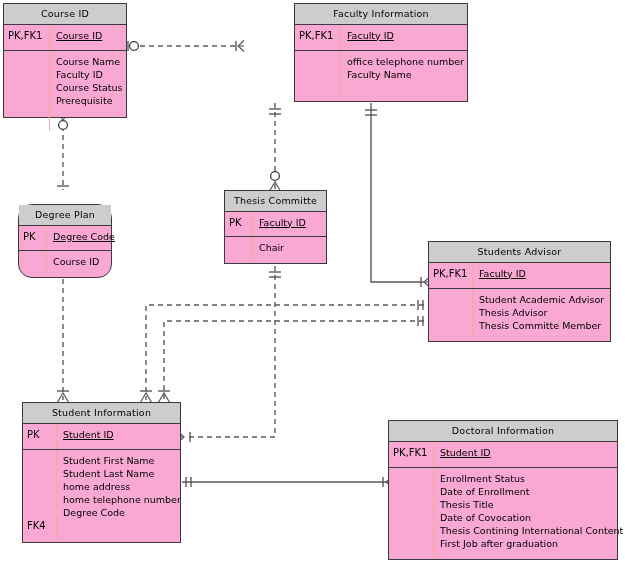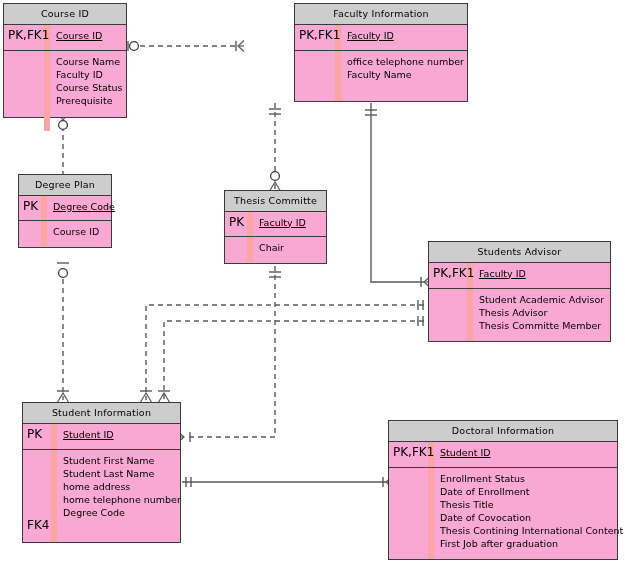--- a/index.html
+++ b/index.html
@@ -33,22 +33,22 @@
     padding:5px 2px 5px 2px;
     letter-spacing:.2px;
   }
   .ent-sec{
     display:flex;
     box-sizing:border-box;
   }
   .ent-sec.keysec{border-bottom:1px solid #3a3a3a;}
   .keycol{
     box-sizing:border-box;
-    border-right:6px solid #fca5a5;
-    font-size:12px;
+    border-right:1px solid #fca5a5;
+    font-size:10px;
     color:#000;
     padding:4px 3px 4px 4px;
     flex:0 0 auto;
     line-height:1.25;
   }
   .attrcol{
     box-sizing:border-box;
     font-size:9.5px;
     color:#000;
     padding:4px 3px 4px 6px;
@@ -182,21 +182,21 @@
         <div class="row"></div>
         <div class="row"></div>
       </div>
       <div class="attrcol">
         <div class="row">office telephone number</div>
         <div class="row">Faculty Name</div>
       </div>
     </div>
   </div>
 
-  <div class="entity" style="left:18px;top:174px;width:94px;height:74px;">
+  <div class="entity" style="left:18px;top:204px;width:94px;height:74px;border-radius:14px;">
     <div class="ent-title">Degree Plan</div>
     <div class="ent-sec keysec" style="height:25px;">
       <div class="keycol" style="width:28px;">
         <div class="row">PK</div>
       </div>
       <div class="attrcol">
         <div class="row pkline">Degree Code</div>
       </div>
     </div>
     <div class="ent-sec" style="height:25px;">

